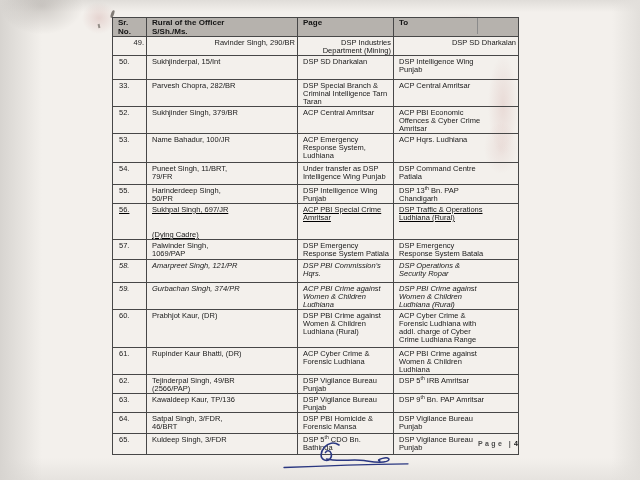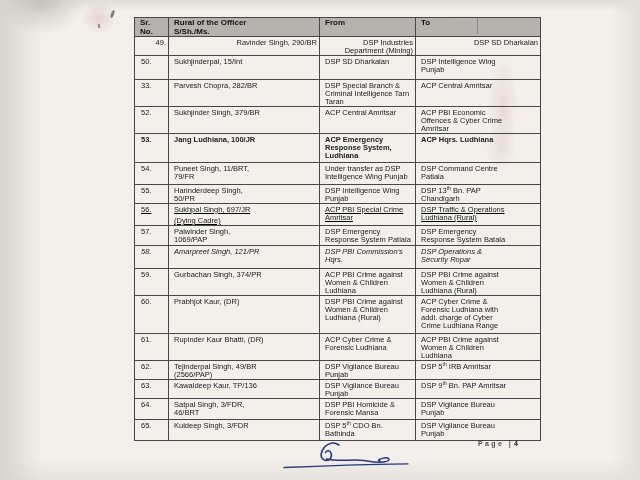--- a/index.html
+++ b/index.html
@@ -18,37 +18,37 @@
   .stain{position:absolute;pointer-events:none;}
   .stain.s1{left:82px;top:2px;width:34px;height:32px;background:radial-gradient(closest-side,rgba(198,148,145,.30),rgba(198,148,145,0));}
   .stain.s2{left:436px;top:13px;width:56px;height:24px;background:radial-gradient(closest-side,rgba(196,148,144,.20),rgba(196,148,144,0));}
   .stain.s3{left:488px;top:55px;width:30px;height:100px;background:radial-gradient(closest-side,rgba(200,150,146,.24),rgba(200,150,146,0));}
   .stain.s4{left:484px;top:122px;width:34px;height:52px;background:radial-gradient(closest-side,rgba(200,150,146,.18),rgba(200,150,146,0));}
   .inkmark{position:absolute;left:111px;top:10px;width:3px;height:8px;background:#6d6761;border-radius:60% 40% 50% 50%;transform:rotate(18deg);opacity:.85;}
   .inkdot{position:absolute;left:98px;top:24px;width:2px;height:4px;background:#948e88;transform:rotate(-12deg);}
 
   
   table.doc{
-    position:absolute;left:134px;top:17px;width:406px;
+    position:absolute;left:112px;top:17px;width:406px;
     border-collapse:collapse;table-layout:fixed;
     filter:blur(.2px);
   }
   table.doc,table.doc th,table.doc td{border:1px solid #474747;}
   table.doc{border-color:#333;}
   th{
     background:#b6b2ad;color:#141414;font-weight:bold;
     font-size:8px;line-height:8.5px;text-align:left;
     padding:1px 2px 0 5px;vertical-align:top;white-space:pre-line;height:17px;
   }
   td{
     font-size:7.5px;line-height:8px;color:#202020;
     padding:2px 2px 0 5px;vertical-align:top;white-space:pre-line;
   }
   td.sr{padding-left:6px;}
-  td .note{margin-top:3px;}
+  td .note{margin-top:17px;}
   sup{font-size:5px;line-height:0;vertical-align:super;}
   .tohdr-line{position:absolute;left:477px;top:18px;width:1px;height:16px;background:#8b8b8b;}
 
   
   .pagefoot{position:absolute;left:478px;top:440px;font-size:7px;color:#4d4d4d;font-weight:bold;letter-spacing:2.4px;}
   .pagefoot .num{color:#151515;letter-spacing:0;margin-left:1px;}
   svg.sig{position:absolute;left:268px;top:437px;}
 </style>
 </head>
 <body>
@@ -68,21 +68,21 @@
         <col style="width:151px">
         <col style="width:96px">
         <col style="width:125px">
     </colgroup>
     <thead>
       <tr>
         <th>Sr.
 No.</th>
         <th>Rural of the Officer
 S/Sh./Ms.</th>
-        <th>From</th>
+        <th>Page</th>
         <th>To</th>
       </tr>
     </thead>
     <tbody id="tbody">
         <tr style="height: 17px; text-align: right;">
           <td class="sr">49.</td>
           <td class="name">Ravinder Singh, 290/BR</td>
           <td class="from">DSP Industries<br>Department (Mining)</td>
           <td class="to">DSP SD Dharkalan</td>
         </tr>
@@ -97,23 +97,23 @@
           <td class="name">Parvesh Chopra, 282/BR</td>
           <td class="from">DSP Special Branch &amp;<br>Criminal Intelligence Tarn<br>Taran</td>
           <td class="to">ACP Central Amritsar</td>
         </tr>
         <tr style="height: 26px;">
           <td class="sr">52.</td>
           <td class="name">Sukhjinder Singh, 379/BR</td>
           <td class="from">ACP Central Amritsar</td>
           <td class="to">ACP PBI Economic<br>Offences &amp; Cyber Crime<br>Amritsar</td>
         </tr>
-        <tr style="height: 29px; font-weight: bold;">
+        <tr style="height: 29px;">
           <td class="sr">53.</td>
-          <td class="name">Jang Ludhiana, 100/JR</td>
+          <td class="name">Name Bahadur, 100/JR</td>
           <td class="from">ACP Emergency<br>Response System,<br>Ludhiana</td>
           <td class="to">ACP Hqrs. Ludhiana</td>
         </tr>
         <tr style="height: 22px;">
           <td class="sr">54.</td>
           <td class="name">Puneet Singh, 11/BRT,<br>79/FR</td>
           <td class="from">Under transfer as DSP<br>Intelligence Wing Punjab</td>
           <td class="to">DSP Command Centre<br>Patiala</td>
         </tr>
         <tr style="height: 18px;">
@@ -133,21 +133,21 @@
           <td class="name">Palwinder Singh,<br>1069/PAP</td>
           <td class="from">DSP Emergency<br>Response System Patiala</td>
           <td class="to">DSP Emergency<br>Response System Batala</td>
         </tr>
         <tr style="height: 23px; font-style: italic;">
           <td class="sr">58.</td>
           <td class="name">Amarpreet Singh, 121/PR</td>
           <td class="from">DSP PBI Commission's<br>Hqrs.</td>
           <td class="to">DSP Operations &amp;<br>Security Ropar</td>
         </tr>
-        <tr style="height: 27px;">
+        <tr style="height: 27px; font-style: italic;">
           <td class="sr">59.</td>
           <td class="name">Gurbachan Singh, 374/PR</td>
           <td class="from">ACP PBI Crime against<br>Women &amp; Children<br>Ludhiana</td>
           <td class="to">DSP PBI Crime against<br>Women &amp; Children<br>Ludhiana (Rural)</td>
         </tr>
         <tr style="height: 38px;">
           <td class="sr">60.</td>
           <td class="name">Prabhjot Kaur, (DR)</td>
           <td class="from">DSP PBI Crime against<br>Women &amp; Children<br>Ludhiana (Rural)</td>
           <td class="to">ACP Cyber Crime &amp;<br>Forensic Ludhiana with<br>addl. charge of Cyber<br>Crime Ludhiana Range</td>

